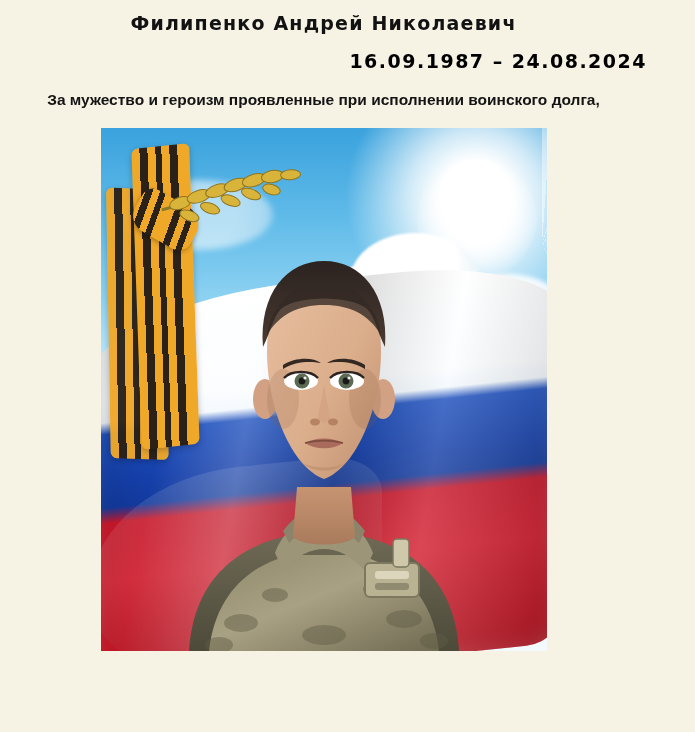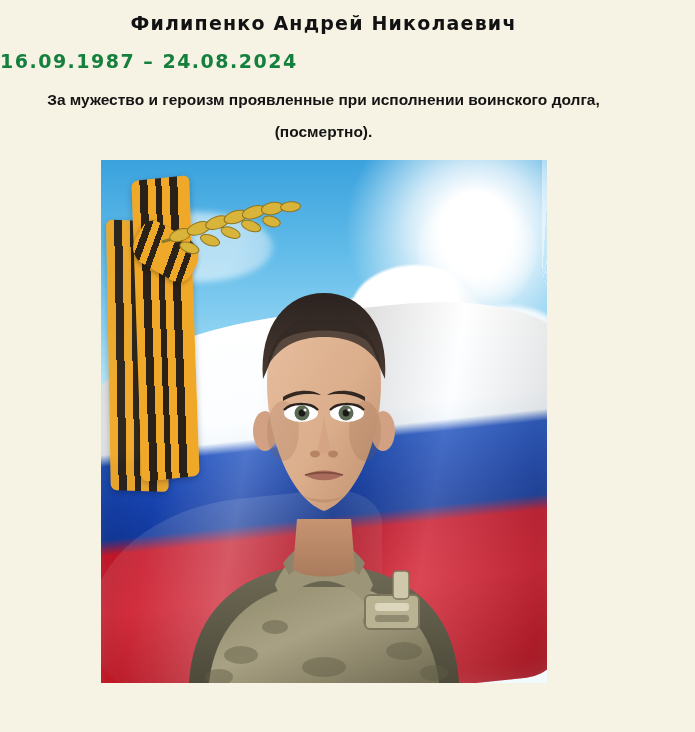--- a/index.html
+++ b/index.html
@@ -23,24 +23,24 @@
     text-align: center;
     font-size: 19px;
     font-weight: bold;
     color: #121212;
     letter-spacing: 1.2px;
     padding-top: 8px;
     line-height: 30px;
     font-family: "DejaVu Sans", sans-serif;
   }
   .memorial-dates {
-    text-align: left;
+    text-align: right;
     font-size: 19px;
     font-weight: bold;
-    color: #15803d;
+    color: #000000;
     letter-spacing: 1.5px;
     margin-top: 9px;
     line-height: 28px;
     font-family: "DejaVu Sans", sans-serif;
   }
   .citation {
     margin-top: 9px;
     padding: 0 6px;
     text-align: center;
   }
@@ -211,21 +211,20 @@
 <body>
 
 <div class="page">
 
   <div class="memorial-name">Филипенко  Андрей  Николаевич</div>
 
   <div class="memorial-dates">16.09.1987  –  24.08.2024</div>
 
   <div class="citation">
     <div class="citation-line">За мужество и героизм проявленные при исполнении воинского долга,</div>
-    <div class="citation-line">(посмертно).</div>
   </div>
 
   <div class="photo-wrap">
     <div class="photo">
 
       <div class="sky"></div>
       <div class="sunrays"></div>
       <div class="sun-core"></div>
 
       <div class="cloud c6"></div>

